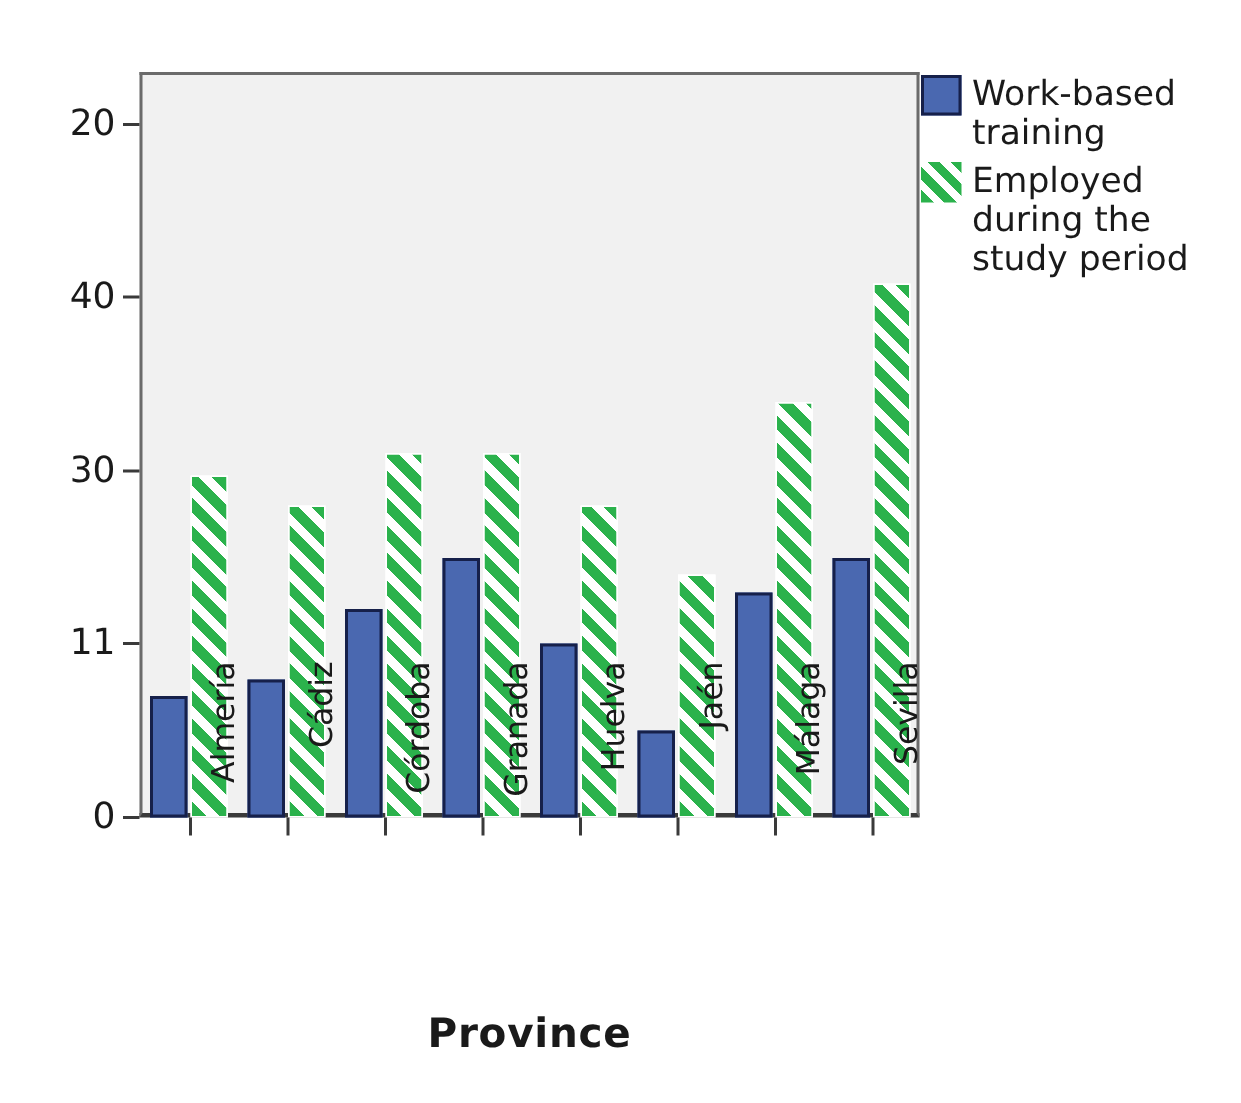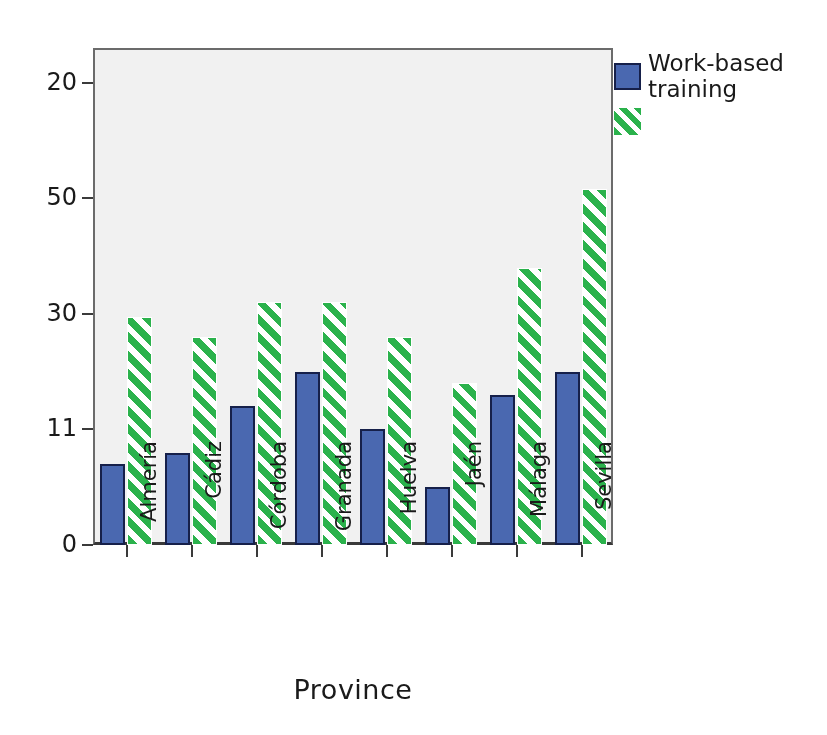--- a/index.html
+++ b/index.html
@@ -135,35 +135,35 @@
     width: 120px;
     margin-left: 20px;
   }
   #x-axis-title {
     position: absolute;
     left: 93px;
     top: 674px;
     width: 520px;
     text-align: center;
     font-size: 27px;
-    font-weight: normal;
+    font-weight: bold;
     color: #1a1a1a;
     letter-spacing: 0.5px;
   }
 
   
   #legend {
     position: absolute;
     left: 614px;
     top: 50px;
     width: 210px;
   }
   .legend-entry {
     display: flex;
-    align-items: center;
+    align-items: flex-start;
     margin-bottom: 6px;
   }
   .legend-swatch {
     flex: 0 0 auto;
     width: 27px;
     height: 27px;
     margin-right: 7px;
     box-sizing: border-box;
   }
   .legend-swatch.blue {
@@ -200,21 +200,21 @@
       <div class="y-tick" style="top: 429.419px;">
         <div class="tick-line"></div>
         <div class="tick-label">11</div>
       </div>
       <div class="y-tick" style="top: 313.837px;">
         <div class="tick-line"></div>
         <div class="tick-label">30</div>
       </div>
       <div class="y-tick" style="top: 198.256px;">
         <div class="tick-line"></div>
-        <div class="tick-label">50</div>
+        <div class="tick-label">40</div>
       </div>
       <div class="y-tick" style="top: 82.6744px;">
         <div class="tick-line"></div>
         <div class="tick-label">20</div>
       </div>
     </div>
 
   <div id="bars">
       <div class="group" style="left: 6.5px; width: 52px;">
         <div class="bar blue" title="Work-based training: 7" style="height: 80.907px;"></div>
@@ -287,16 +287,17 @@
 
   <div id="x-axis-title">Province</div>
 
   <div id="legend">
       <div class="legend-entry">
         <div class="legend-swatch blue"></div>
         <div class="legend-label">Work-based training</div>
       </div>
       <div class="legend-entry">
         <div class="legend-swatch green"></div>
+        <div class="legend-label">Employed during the study period</div>
       </div>
     </div>
 
 </div>
 
 </body></html>

